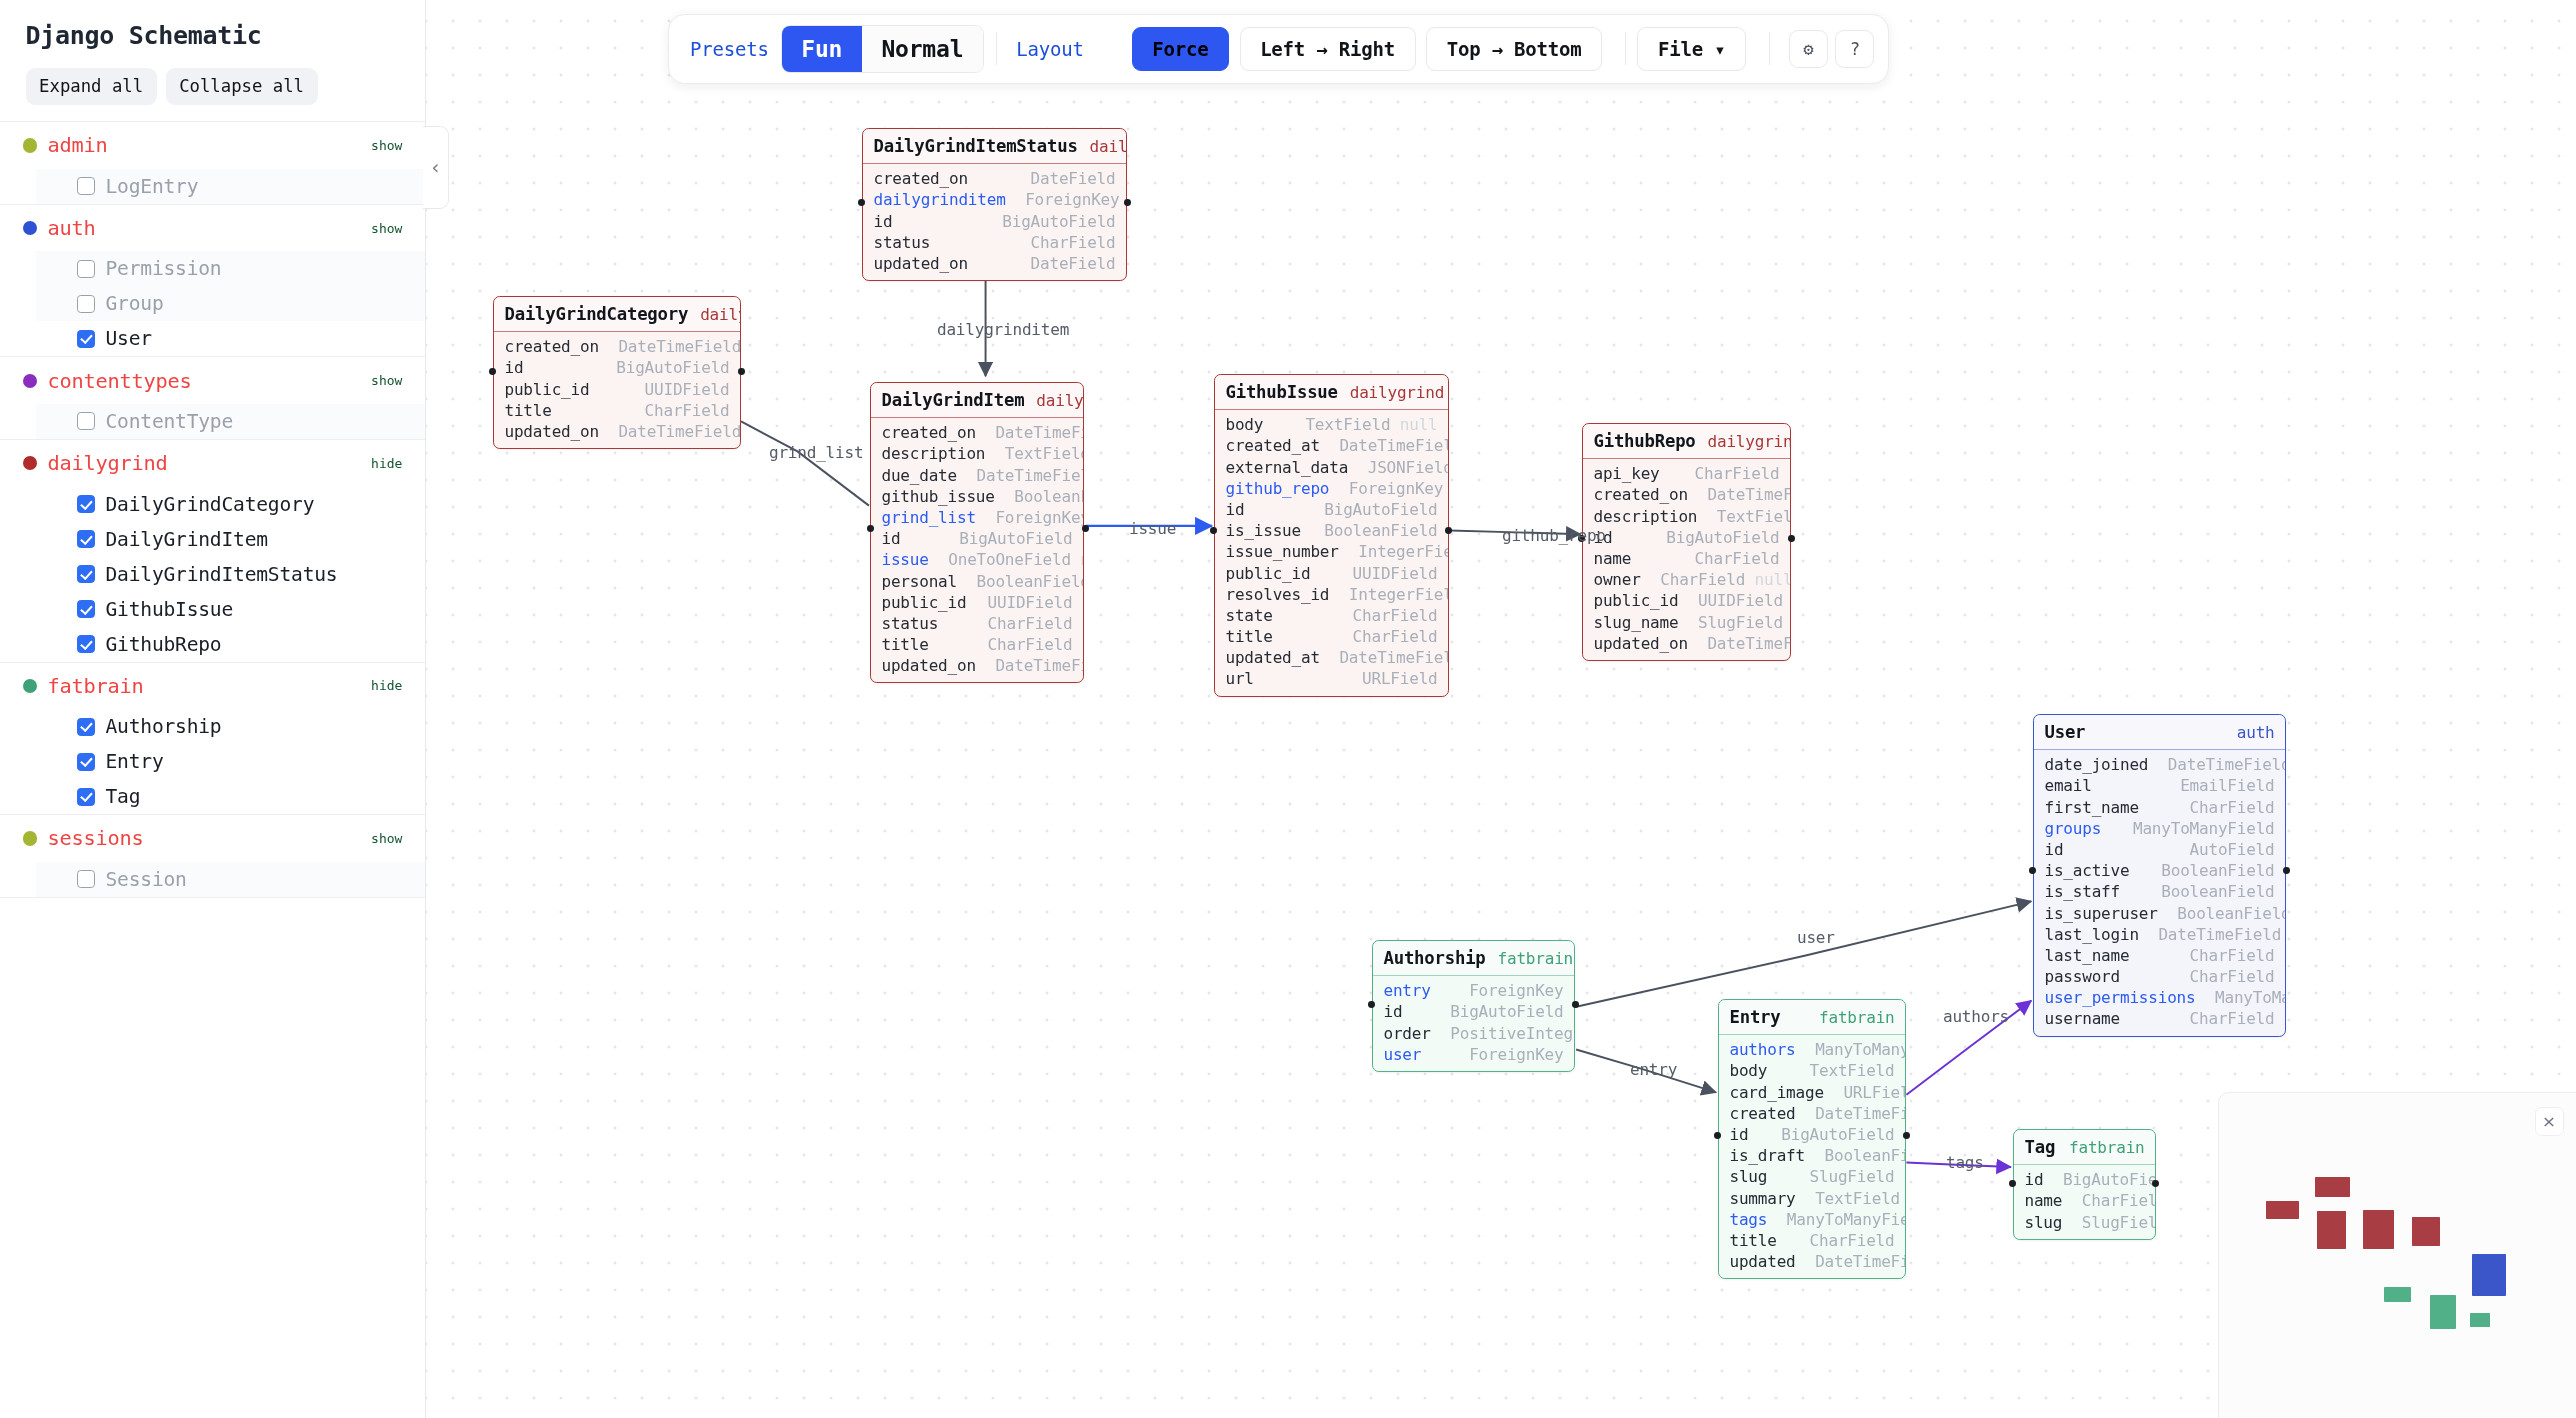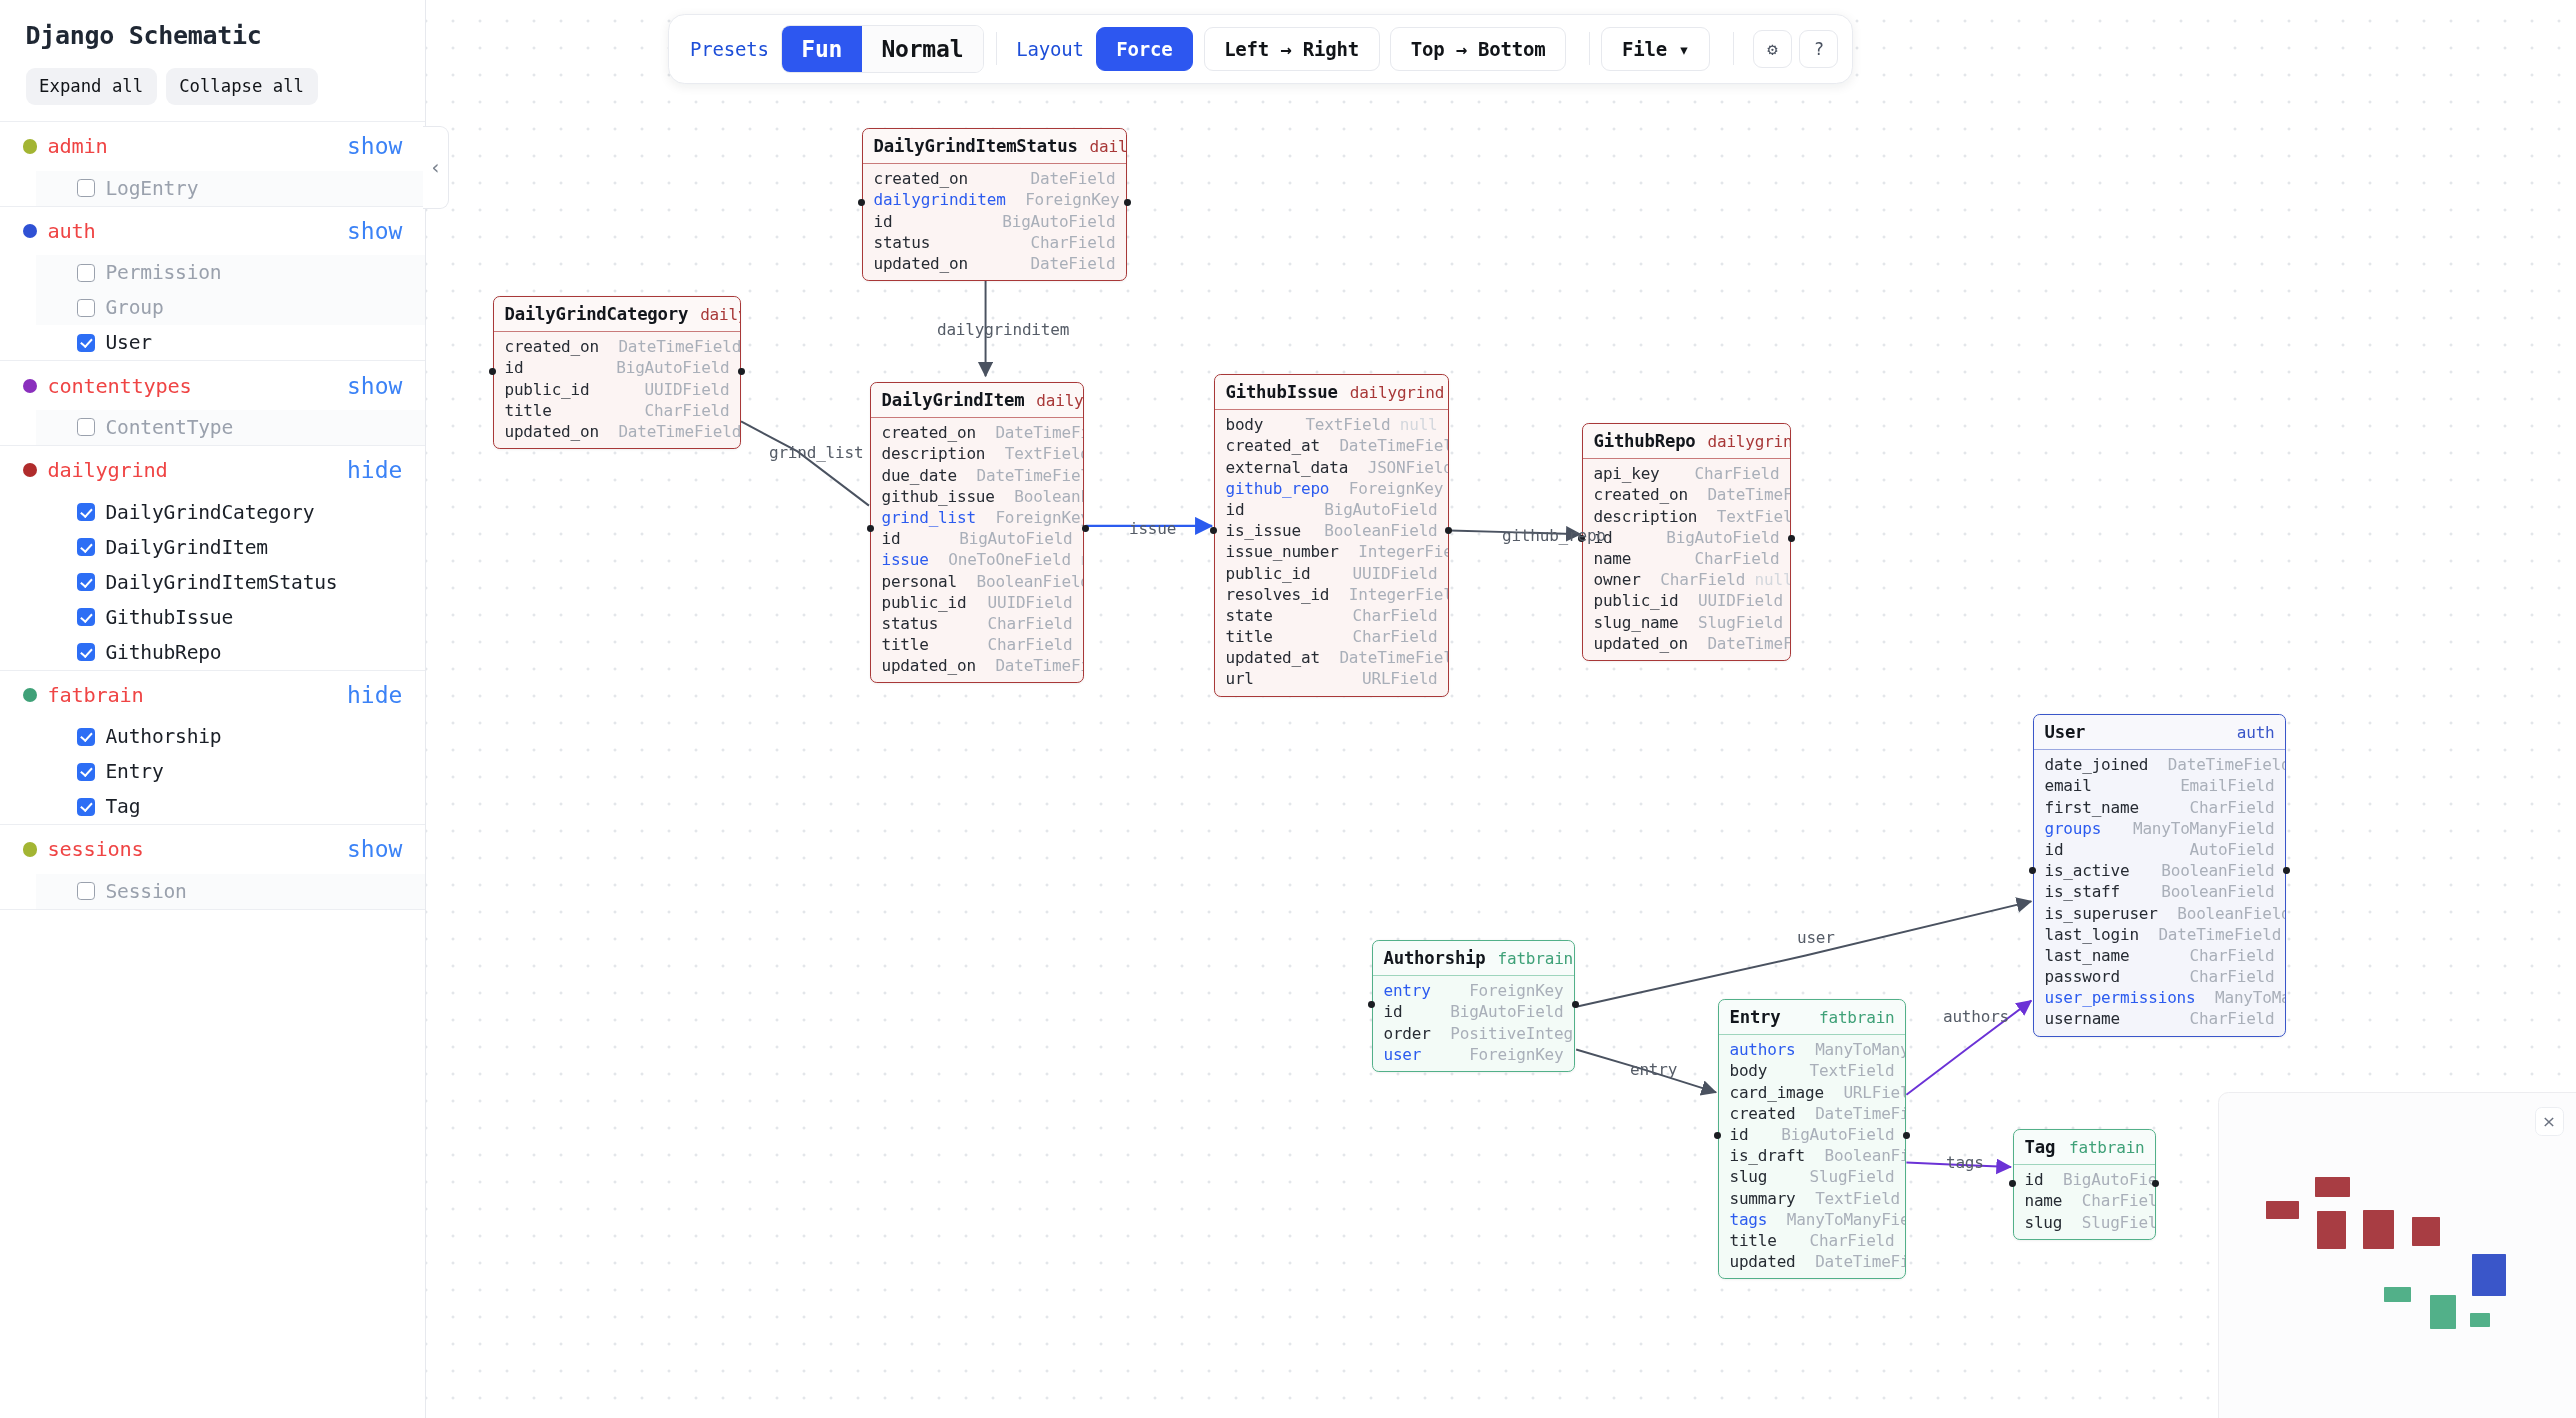--- a/index.html
+++ b/index.html
@@ -42,21 +42,21 @@
     font-family: inherit; cursor: pointer;
   }
   #app-list { border-top: 0.8px solid #eceef2; }
   .app-group { border-bottom: 0.8px solid #eceef2; }
   .app-row {
     display: flex; align-items: center;
     padding: 11.3px 22.6px 11.3px 22.6px; cursor: pointer;
   }
   .app-dot { width: 14.3px; height: 14.3px; border-radius: 50%; flex: 0 0 auto; margin-right: 10.5px; }
   .app-name { font-size: 20.3px; color: #ef4444; flex: 1 1 auto; letter-spacing: -0.2px; }
-  .app-toggle { font-size: 23px; color: #3b82f6; }
+  .app-toggle { font-size: 13px; color: #14532d; }
 
   .model-row {
     display: flex; align-items: center;
     padding: 6px 22.6px 6px 41px; cursor: pointer; margin-left: 36px;
   }
   .model-row.dim { background: #fafbfc; }
   .cb {
     width: 18px; height: 18px; border-radius: 3.8px;
     border: 1.5px solid #9aa1ad; background: #fff;
     flex: 0 0 auto; margin-right: 10.5px; position: relative;
@@ -99,21 +99,21 @@
     padding: 9.8px 19.6px; cursor: pointer; letter-spacing: -0.2px;
   }
   .tb-btn.active { background: #2d57f0; color: #ffffff; }
   .tb-sep { width: 0.8px; height: 33px; background: #e7e9ee; margin: 0 12px; }
   .tb-solo {
     font-family: inherit; font-size: 19px; font-weight: 700;
     border: 0.8px solid #e7e9ee; background: #ffffff; color: #111418;
     padding: 9.8px 19.6px; border-radius: 9px; cursor: pointer;
     margin-right: 10.5px; letter-spacing: -0.2px;
   }
-  .tb-solo.on { background: #2d57f0; color: #ffffff; border-color: #2d57f0; }
+  .tb-solo.on { background: #2d57f0; color: #000000; border-color: #2d57f0; margin-left: 36px; }
   .tb-icon {
     font-family: inherit; font-size: 17.3px;
     border: 0.8px solid #e7e9ee; background: #ffffff; color: #4a5260;
     width: 39px; height: 38px; border-radius: 9px; cursor: pointer;
     margin-left: 7.5px; display: inline-flex; align-items: center; justify-content: center;
   }
 
   
   #zoomctl {
     position: absolute; left: 59px; top: 1214px;

